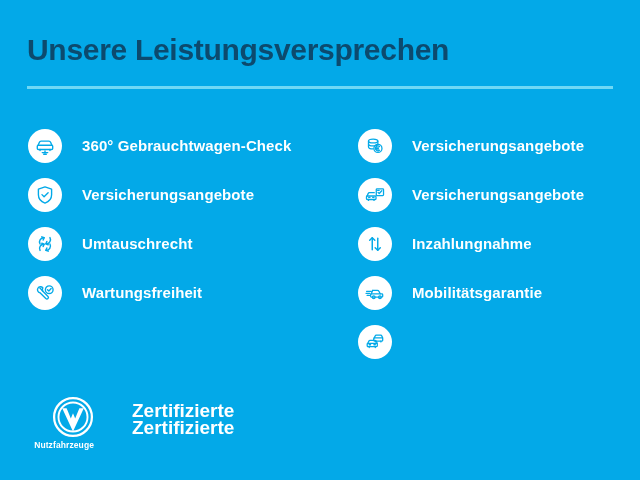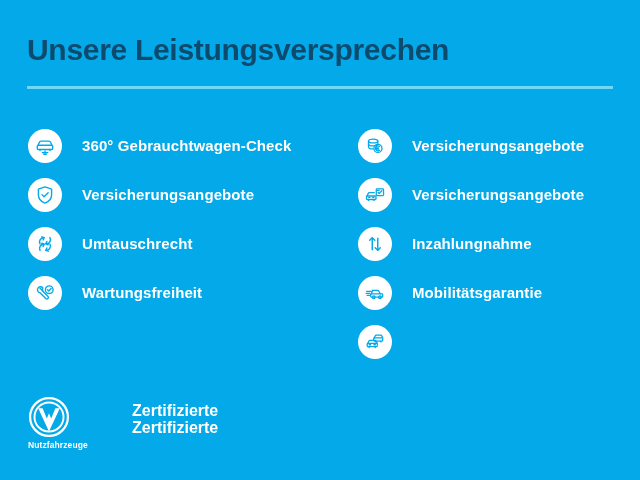--- a/index.html
+++ b/index.html
@@ -66,35 +66,35 @@
   .footer {
     position:absolute;
     left:28px; top:396px;
     display:flex;
     align-items:flex-start;
   }
   .brand-block {
     width:66px;
     display:flex;
     flex-direction:column;
-    align-items:flex-start;
+    align-items:flex-end;
   }
   .vw-logo { display:block; }
   .brand-wordmark {
     margin-top:2px;
     font-size:8.5px;
     font-weight:bold;
     color:#FFFFFF;
     letter-spacing:0.1px;
     white-space:nowrap;
   }
   .footer-text {
     margin-left:38px;
     margin-top:6px;
-    font-size:16px;
+    font-size:19px;
     font-weight:bold;
     color:#FFFFFF;
     line-height:17px;
     white-space:nowrap;
   }
 </style>
 </head>
 <body>
 
 <h1 class="page-title">Unsere Leistungsversprechen</h1>

